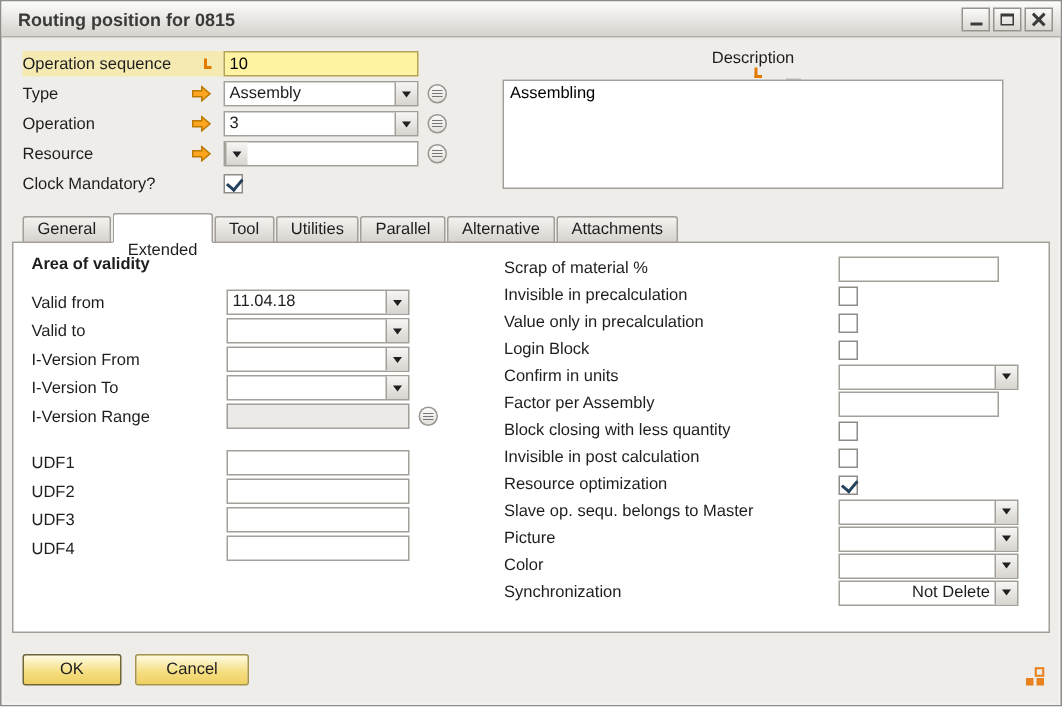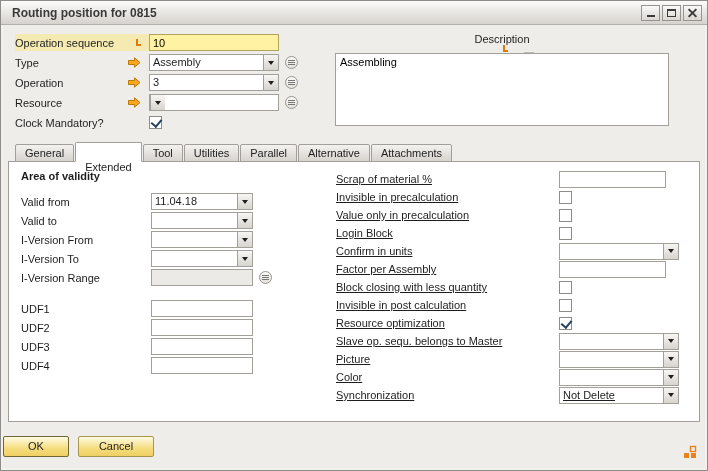--- a/index.html
+++ b/index.html
@@ -57,21 +57,21 @@
   .field-ind {
     width:5px; height:7px;
     border-left:2px solid #e07b00; border-bottom:2px solid #e07b00;
     display:inline-block;
   }
   .tin {
     height:17px; border:1px solid #a3a099; background:#fff;
     font-family:"Liberation Sans",sans-serif; font-size:11px; color:#000;
     padding:0 3px; outline:none;
   }
-  .w130 { width:130px; } .w122 { width:102px; } .w120 { width:120px; } .w107 { width:107px; }
+  .w130 { width:130px; } .w122 { width:122px; } .w120 { width:120px;text-align:right; } .w107 { width:107px; }
   .tin.active { background:#fff3a3; border-color:#b3a35f; }
   .tin.dim { background:#eceae6; }
   .combo {
     height:17px; border:1px solid #a3a099; background:#fff;
     display:flex; cursor:pointer;
   }
   .ctext { flex:1; padding:1px 3px; line-height:13px; overflow:hidden; white-space:nowrap; }
   .cbtn {
     width:15px; flex:0 0 15px; border-left:1px solid #a3a099;
     background:linear-gradient(#f7f6f4,#d8d4cf);
@@ -128,27 +128,27 @@
 
   
   .panel {
     margin:0 7px; background:#ffffff; border:1px solid #a29e99;
     height:261px; flex:0 0 261px; display:flex; padding:8px 12px 0 12px;
     position:relative; z-index:1;
   }
   .pcol-left { width:315px; }
   .pheading { font-weight:bold; height:22px; }
   .prow { display:flex; align-items:center; height:19px; }
-  .prow-r { display:flex; align-items:center; height:18px;text-decoration:underline; }
+  .prow-r { display:flex; align-items:center; height:18px; }
   .plabel-l { width:130px; white-space:nowrap; }
   .plabel-r { width:223px; white-space:nowrap; }
   .udfgap { height:12px; }
 
   
-  .footer { flex:1; display:flex; align-items:center; padding:0 2px; }
+  .footer { flex:1; display:flex; align-items:center; padding:0 14px; }
   .btn {
     height:21px; margin-right:9px; padding:0 20px;
     border:1px solid #a6954f; border-radius:2px;
     background:linear-gradient(#fefbe3,#f5dd7e 60%,#eecf62);
     font-family:"Liberation Sans",sans-serif; font-size:11px; color:#1e1e1e;
     cursor:pointer;
   }
   .btn.primary { border-color:#6f6536; padding:0 24px; }
   .grip { position:absolute; right:10px; bottom:9px; cursor:nwse-resize; }
 </style>

